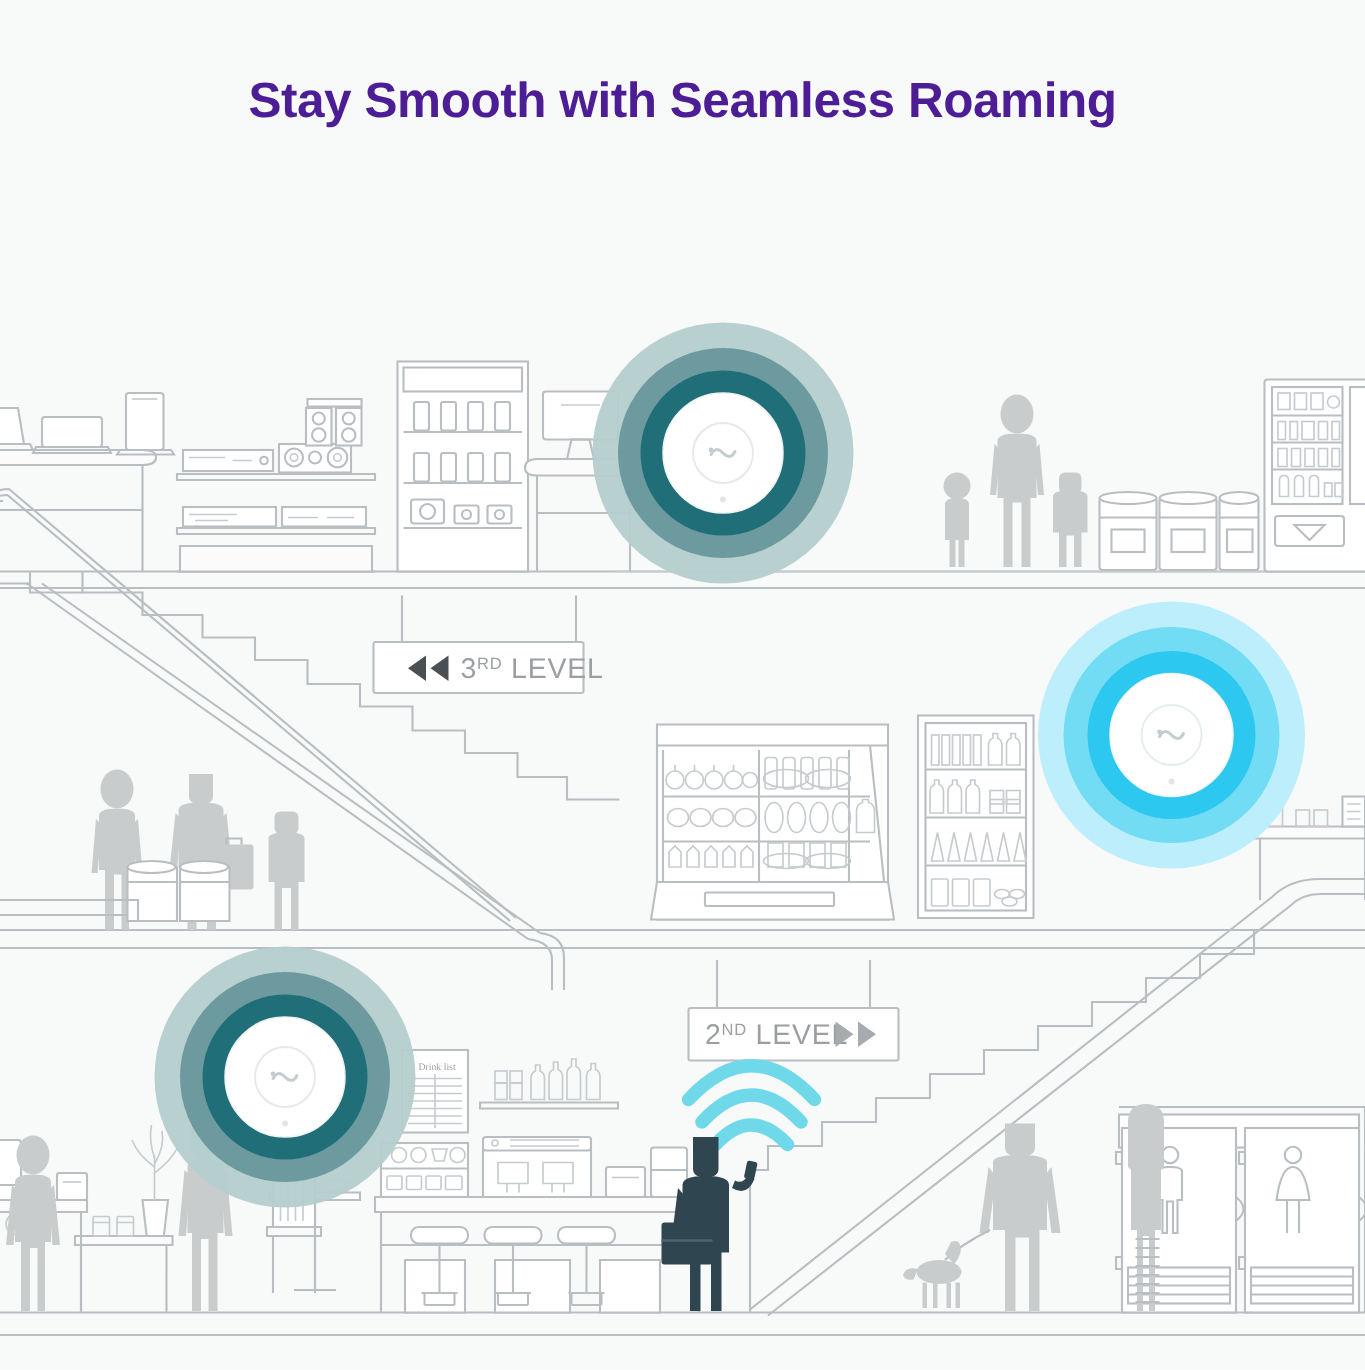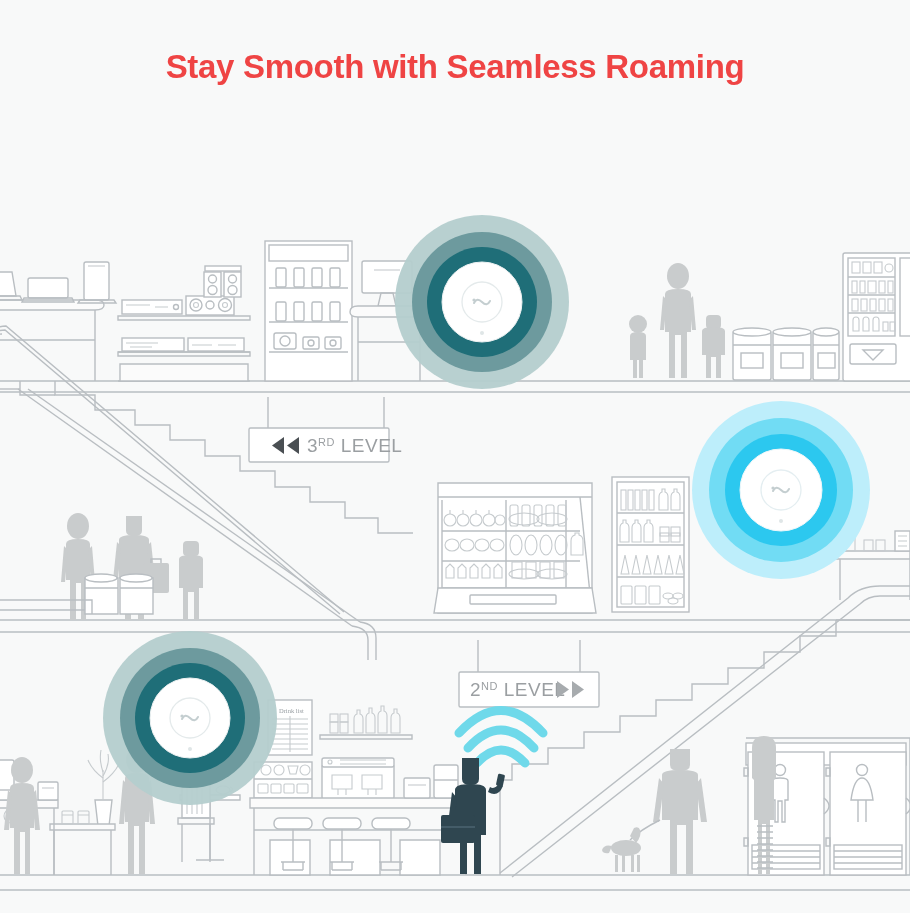--- a/index.html
+++ b/index.html
@@ -19,21 +19,21 @@
   }
   #title {
     position: absolute;
     top: 48px;
     left: 0;
     width: 910px;
     text-align: center;
     font-size: 33px;
     font-weight: bold;
     letter-spacing: -0.3px;
-    color: #ef4444;
+    color: #4c1d95;
     font-family: "Liberation Sans", sans-serif;
   }
   #scene {
     position: absolute;
     top: 0; left: 0;
     width: 910px;
     height: 913px;
   }
   .sign-label {
     font-family: "Liberation Sans", sans-serif;

